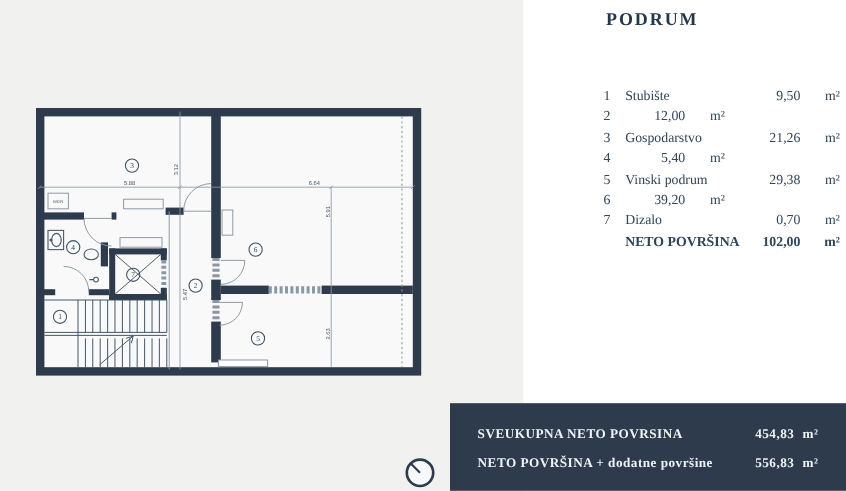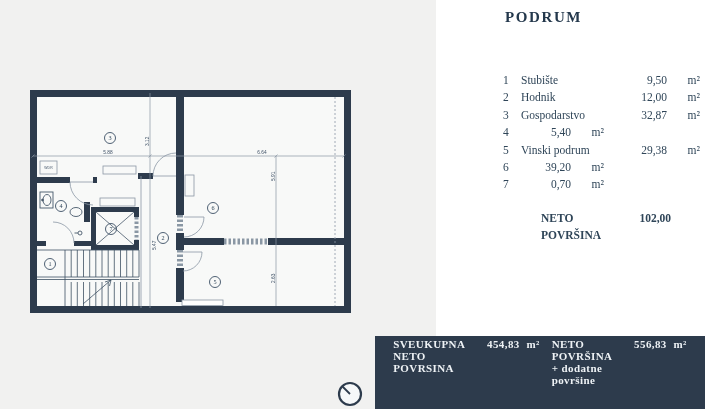--- a/index.html
+++ b/index.html
@@ -11,24 +11,24 @@
   .compass{position:absolute;left:336px;top:380px;}
 
   .right-panel{position:absolute;left:503px;top:0;width:197px;color:#2f4558;}
   .page-title{margin:9px 0 0 2px;font-size:15px;font-weight:bold;letter-spacing:1.6px;color:#24384c;}
   .rooms{margin-top:46px;}
   .room-row{display:flex;line-height:17.4px;font-size:11.5px;}
   .room-row .no{flex:0 0 18px;}
   .room-row .nm{flex:1;}
   .room-row .val{flex:0 0 50px;text-align:right;}
   .room-row .unit{flex:0 0 33px;text-align:right;}
-  .total-row{margin-top:16px;font-weight:bold;gap:20px;}
+  .total-row{margin-top:0;font-weight:bold;}
 
   .summary-box{position:absolute;left:375px;top:336px;width:330px;height:73px;background:#2d3b4c;
-      color:#eef2f5;display:flex;flex-direction:row;justify-content:center;gap:12px;
+      color:#eef2f5;display:flex;flex-direction:column;justify-content:center;gap:12px;
       padding:2px 23px 0 23px;box-sizing:border-box;}
   .sum-row{display:flex;font-size:11px;font-weight:bold;letter-spacing:.4px;align-items:baseline;}
   .sum-row .lbl{flex:1;}
   .sum-row .val{flex:0 0 55px;text-align:right;}
   .sum-row .unit{flex:0 0 20px;text-align:right;}
 
   .dimtxt{font-family:"Liberation Sans",sans-serif;font-size:4.8px;fill:#3f5166;}
   .roomnum{font-size:6.2px;fill:#2f4558;}
   .wdrtxt{font-family:"Liberation Sans",sans-serif;font-size:3.4px;fill:#3f5166;letter-spacing:.2px;}
 </style>
@@ -195,48 +195,48 @@
 
     <div class="rooms">
       <div class="room-row">
         <span class="no">1</span>
           <span class="nm">Stubište</span>
           <span class="val">9,50</span>
           <span class="unit">m²</span>
       </div>
       <div class="room-row">
         <span class="no">2</span>
-          <span class="nm">Hodnik</span>
           <span class="val">12,00</span>
           <span class="unit">m²</span>
       </div>
       <div class="room-row">
         <span class="no">3</span>
           <span class="nm">Gospodarstvo</span>
-          <span class="val">32,87</span>
+          <span class="val">21,26</span>
           <span class="unit">m²</span>
       </div>
       <div class="room-row">
         <span class="no">4</span>
           <span class="val">5,40</span>
           <span class="unit">m²</span>
       </div>
       <div class="room-row">
         <span class="no">5</span>
           <span class="nm">Vinski podrum</span>
           <span class="val">29,38</span>
           <span class="unit">m²</span>
       </div>
       <div class="room-row">
         <span class="no">6</span>
           <span class="val">39,20</span>
           <span class="unit">m²</span>
       </div>
       <div class="room-row">
         <span class="no">7</span>
+          <span class="nm">Dizalo</span>
           <span class="val">0,70</span>
           <span class="unit">m²</span>
       </div>
 
       <div class="room-row total-row">
         <span class="no"></span>
           <span class="nm">NETO POVRŠINA</span>
           <span class="val">102,00</span>
           <span class="unit">m²</span>
       </div>

